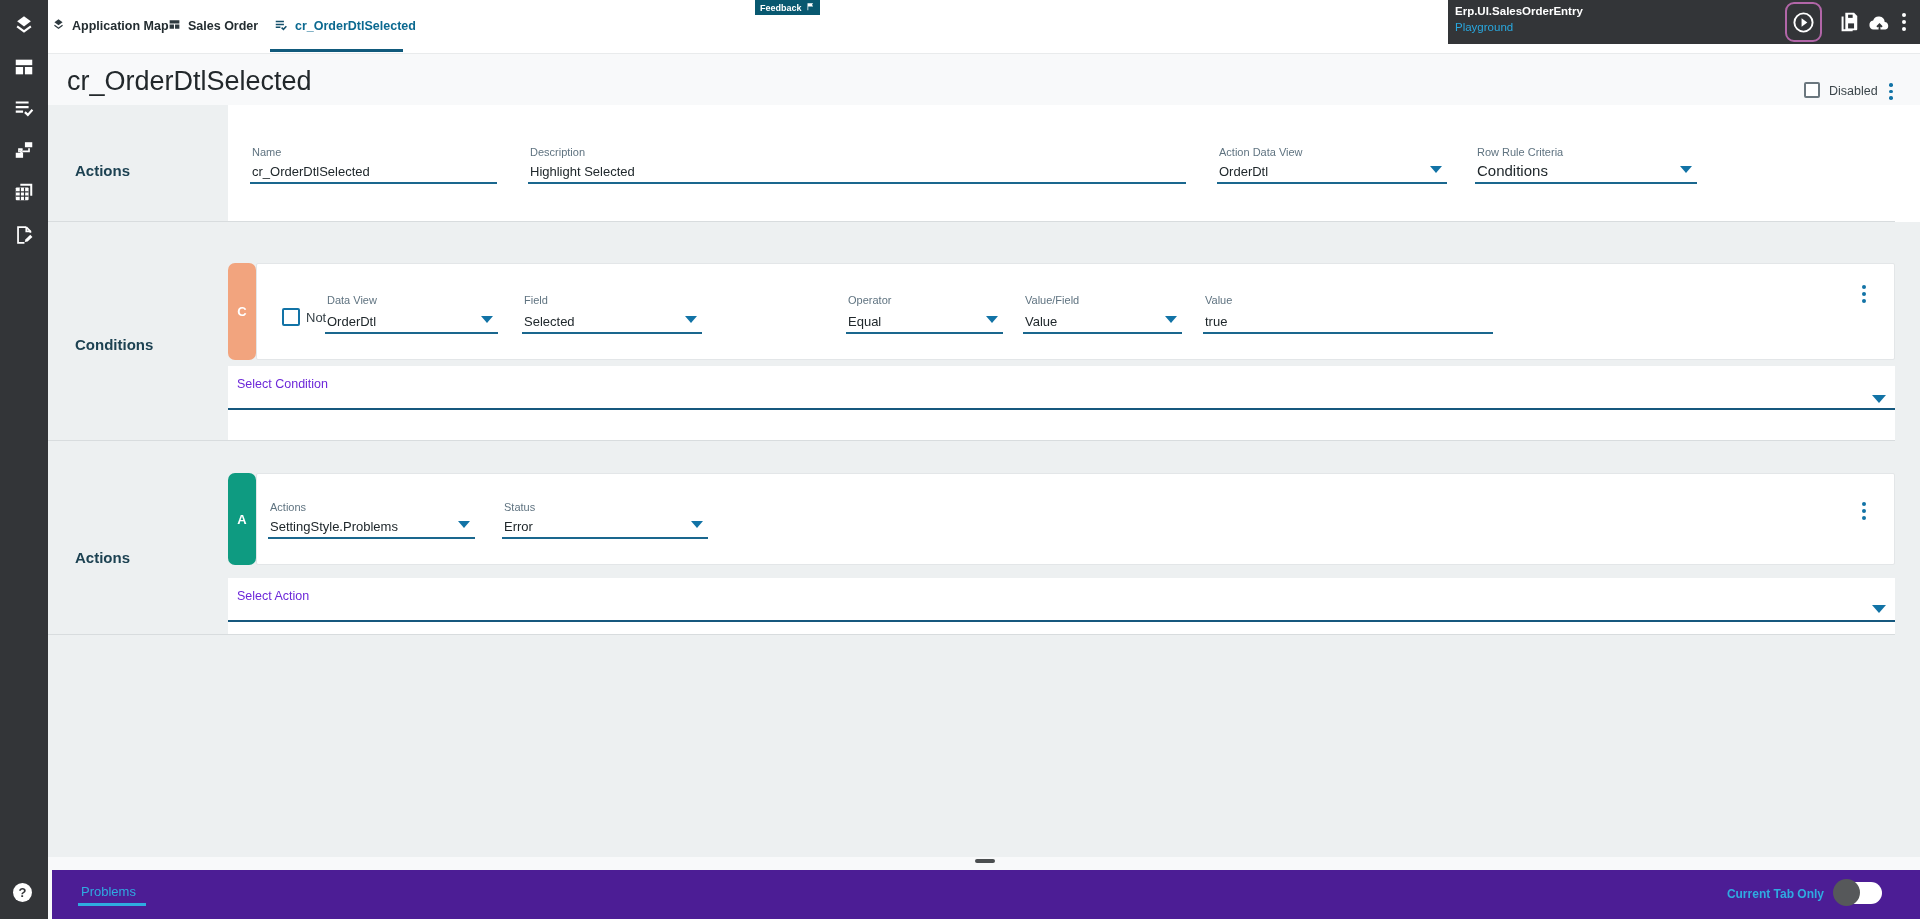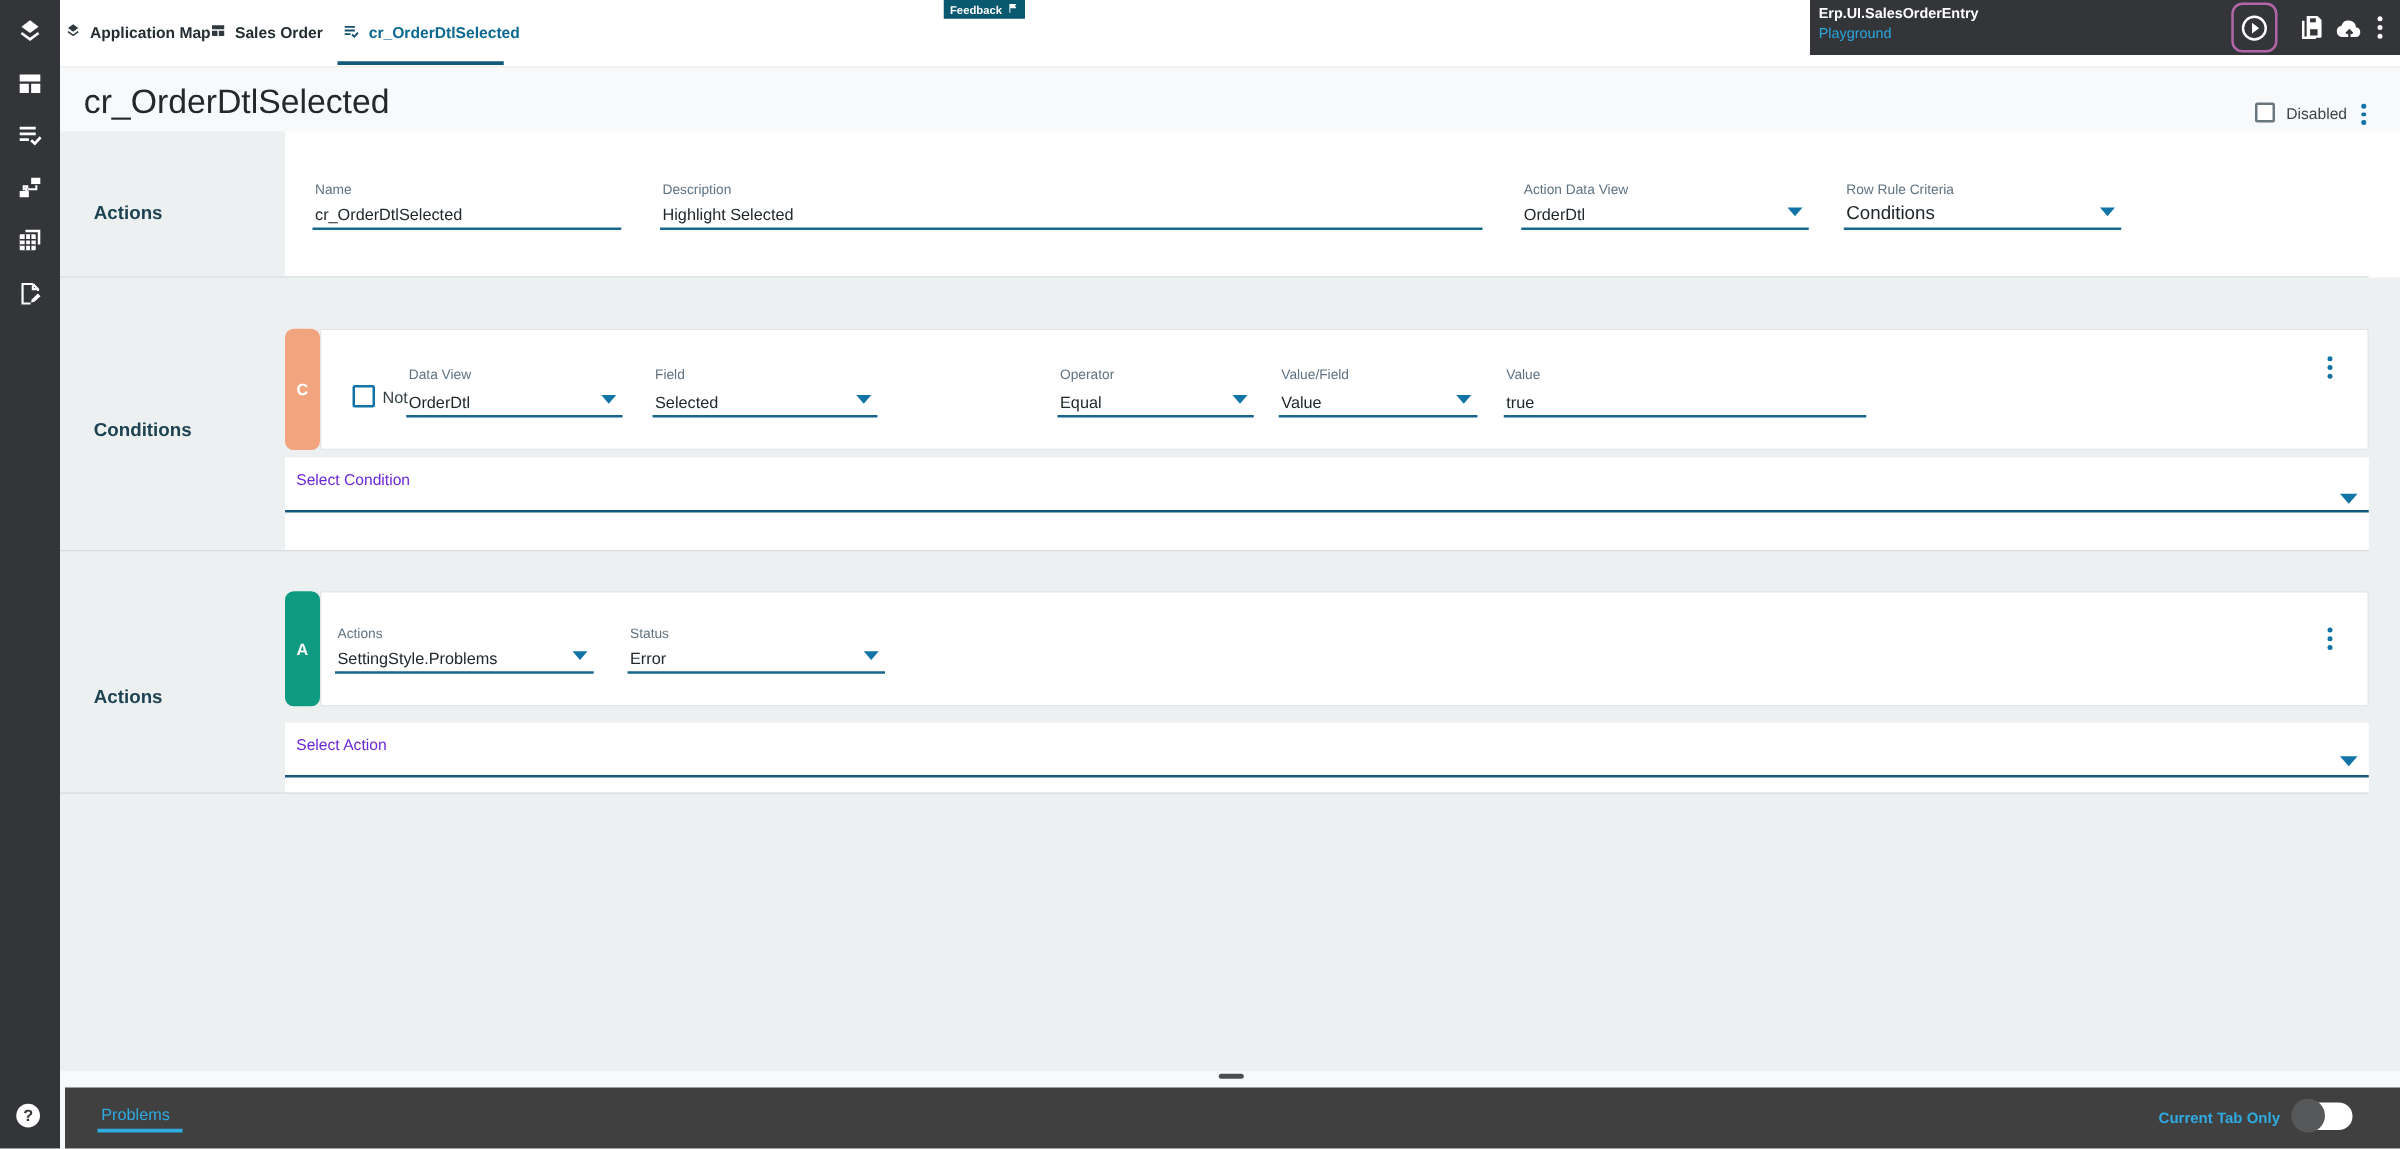--- a/index.html
+++ b/index.html
@@ -69,21 +69,21 @@
   .checkbox{position:absolute;box-sizing:border-box;background:#fff;border-radius:2px;cursor:pointer;}
   .cb-blue{border:2px solid #1273a6;}
   .cb-gray{border:2px solid #6b777e;}
   .cb-label{position:absolute;font-size:13px;color:#343f45;white-space:nowrap;}
 
   
   .bottom-strip{position:absolute;left:48px;top:857px;width:1872px;height:13px;background:#f8f9fa;}
   .drag-handle{position:absolute;left:975px;top:859px;width:20px;height:4px;border-radius:2px;
       background:#4b4e50;cursor:row-resize;}
   .gap{position:absolute;left:48px;top:870px;width:4px;height:49px;background:#f8f9fa;}
-  .bottombar{position:absolute;left:52px;top:870px;width:1868px;height:49px;background:#404040;}
+  .bottombar{position:absolute;left:52px;top:870px;width:1868px;height:49px;background:#4c1d95;}
   .problems{position:absolute;left:29px;top:14px;font-size:13px;color:#2fabe1;cursor:pointer;}
   .problems-line{position:absolute;left:26px;top:33px;width:68px;height:3px;background:#2fabe1;}
   .cto{position:absolute;right:96px;top:17px;font-size:12px;font-weight:bold;color:#2fabe1;text-align:center;}
   .toggle{position:absolute;right:38px;top:12px;width:46px;height:22px;border-radius:11px;
       background:#fff;cursor:pointer;}
   .knob{position:absolute;left:-3px;top:-3px;width:27px;height:27px;border-radius:50%;background:#56585a;}
 </style>
 </head>
 <body>
 

